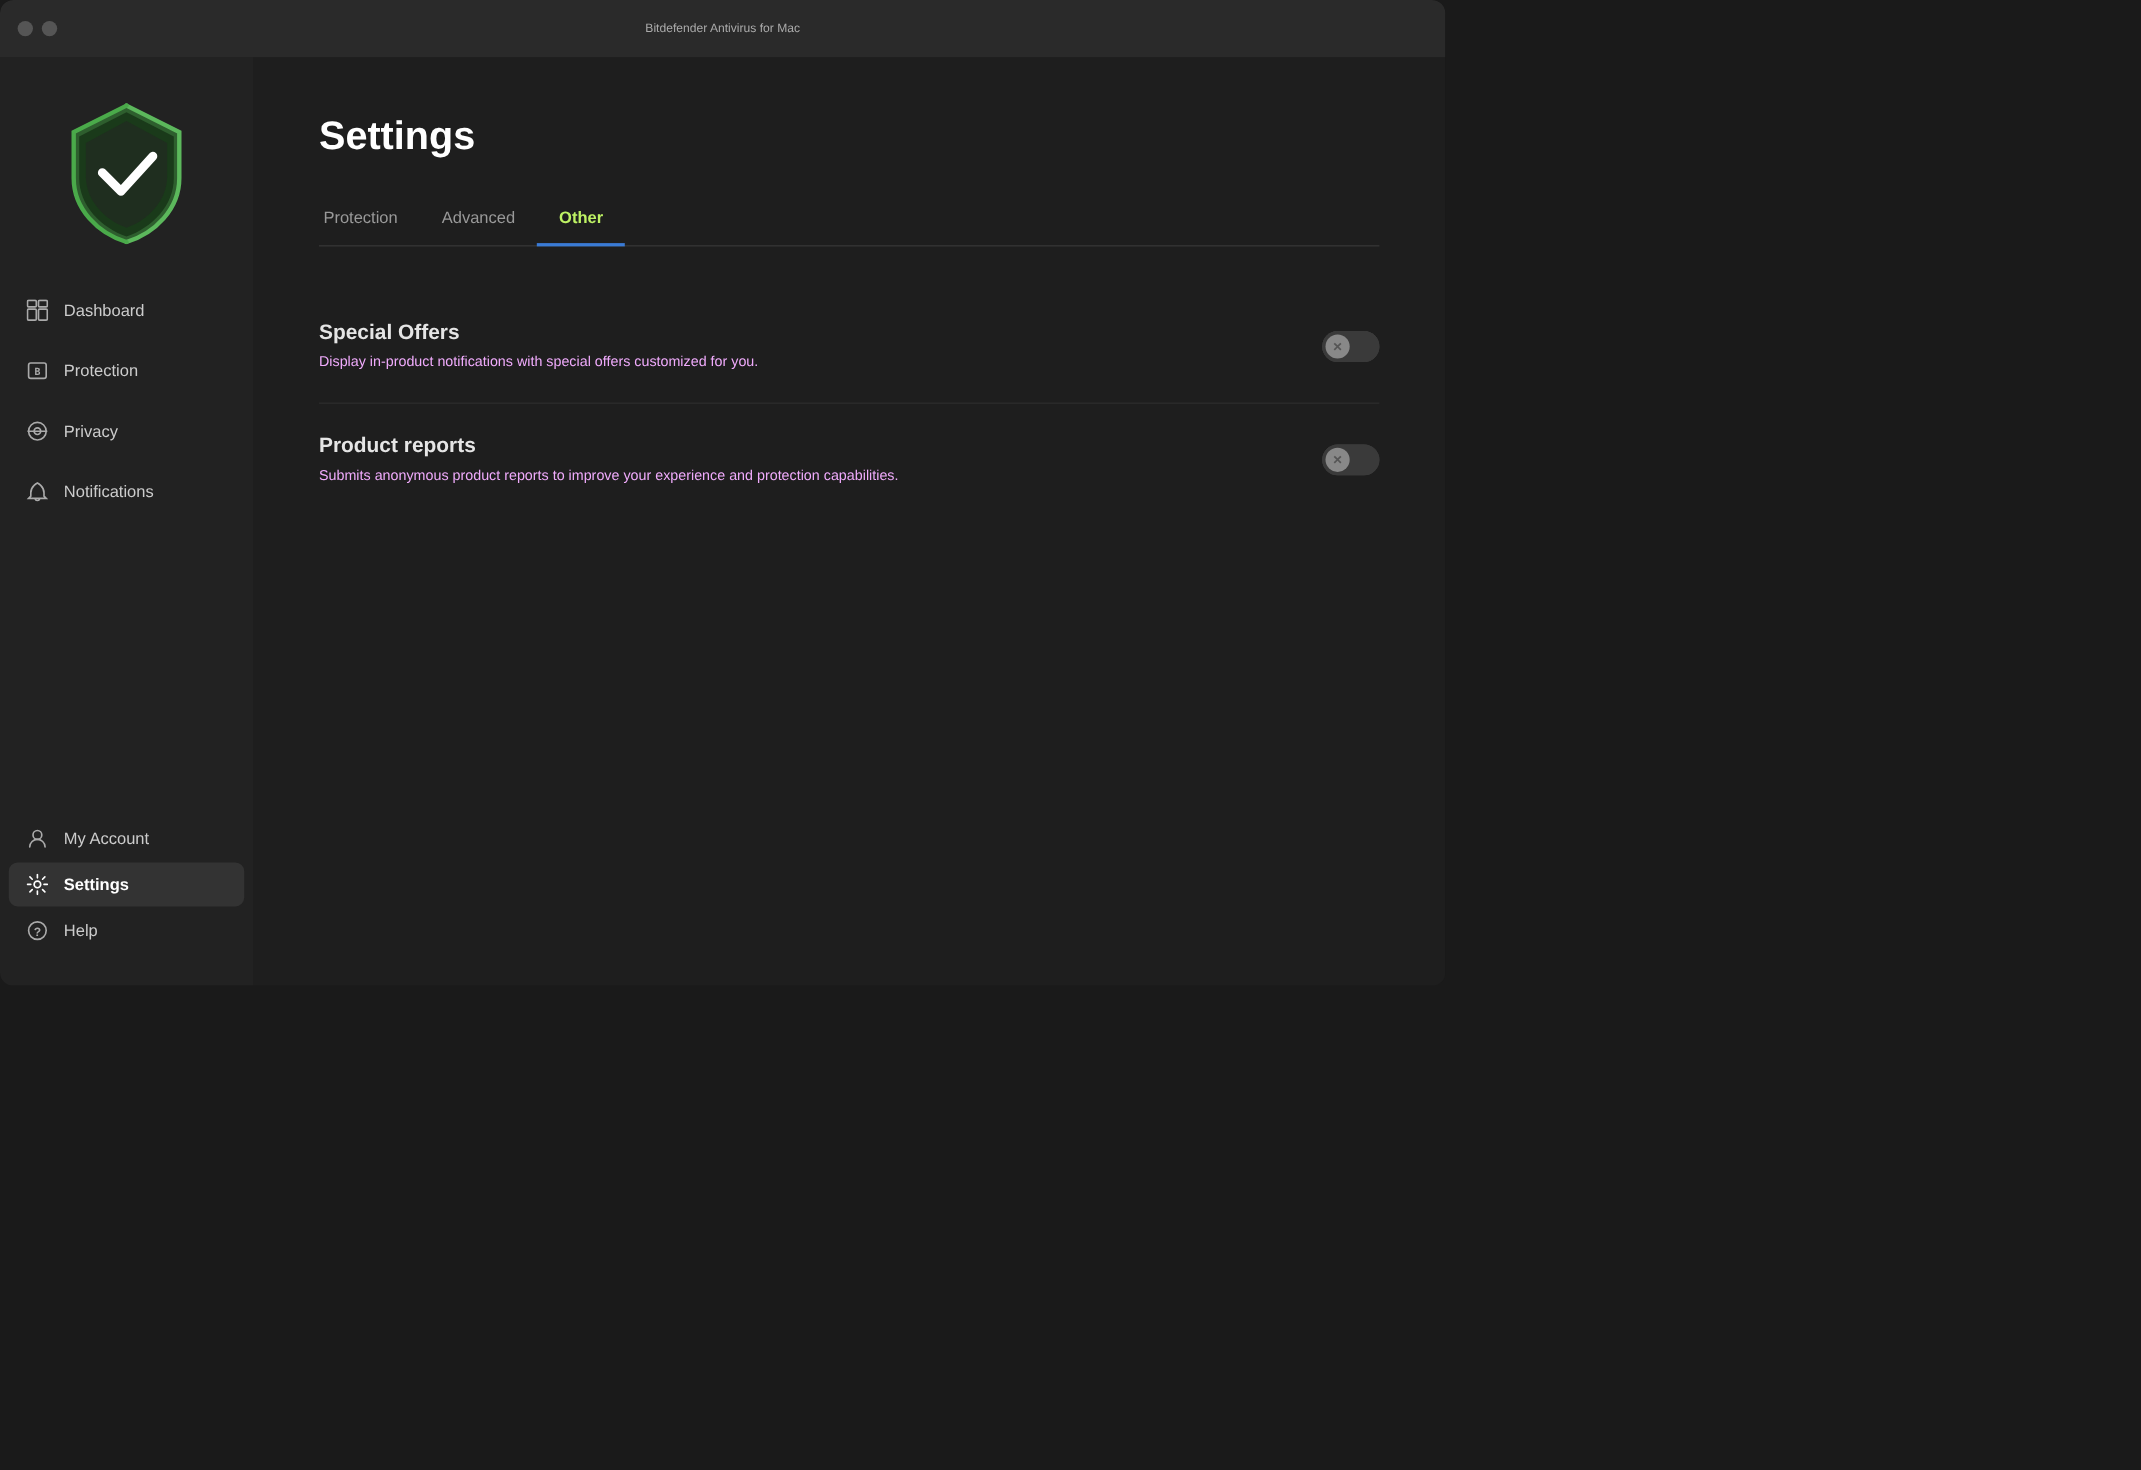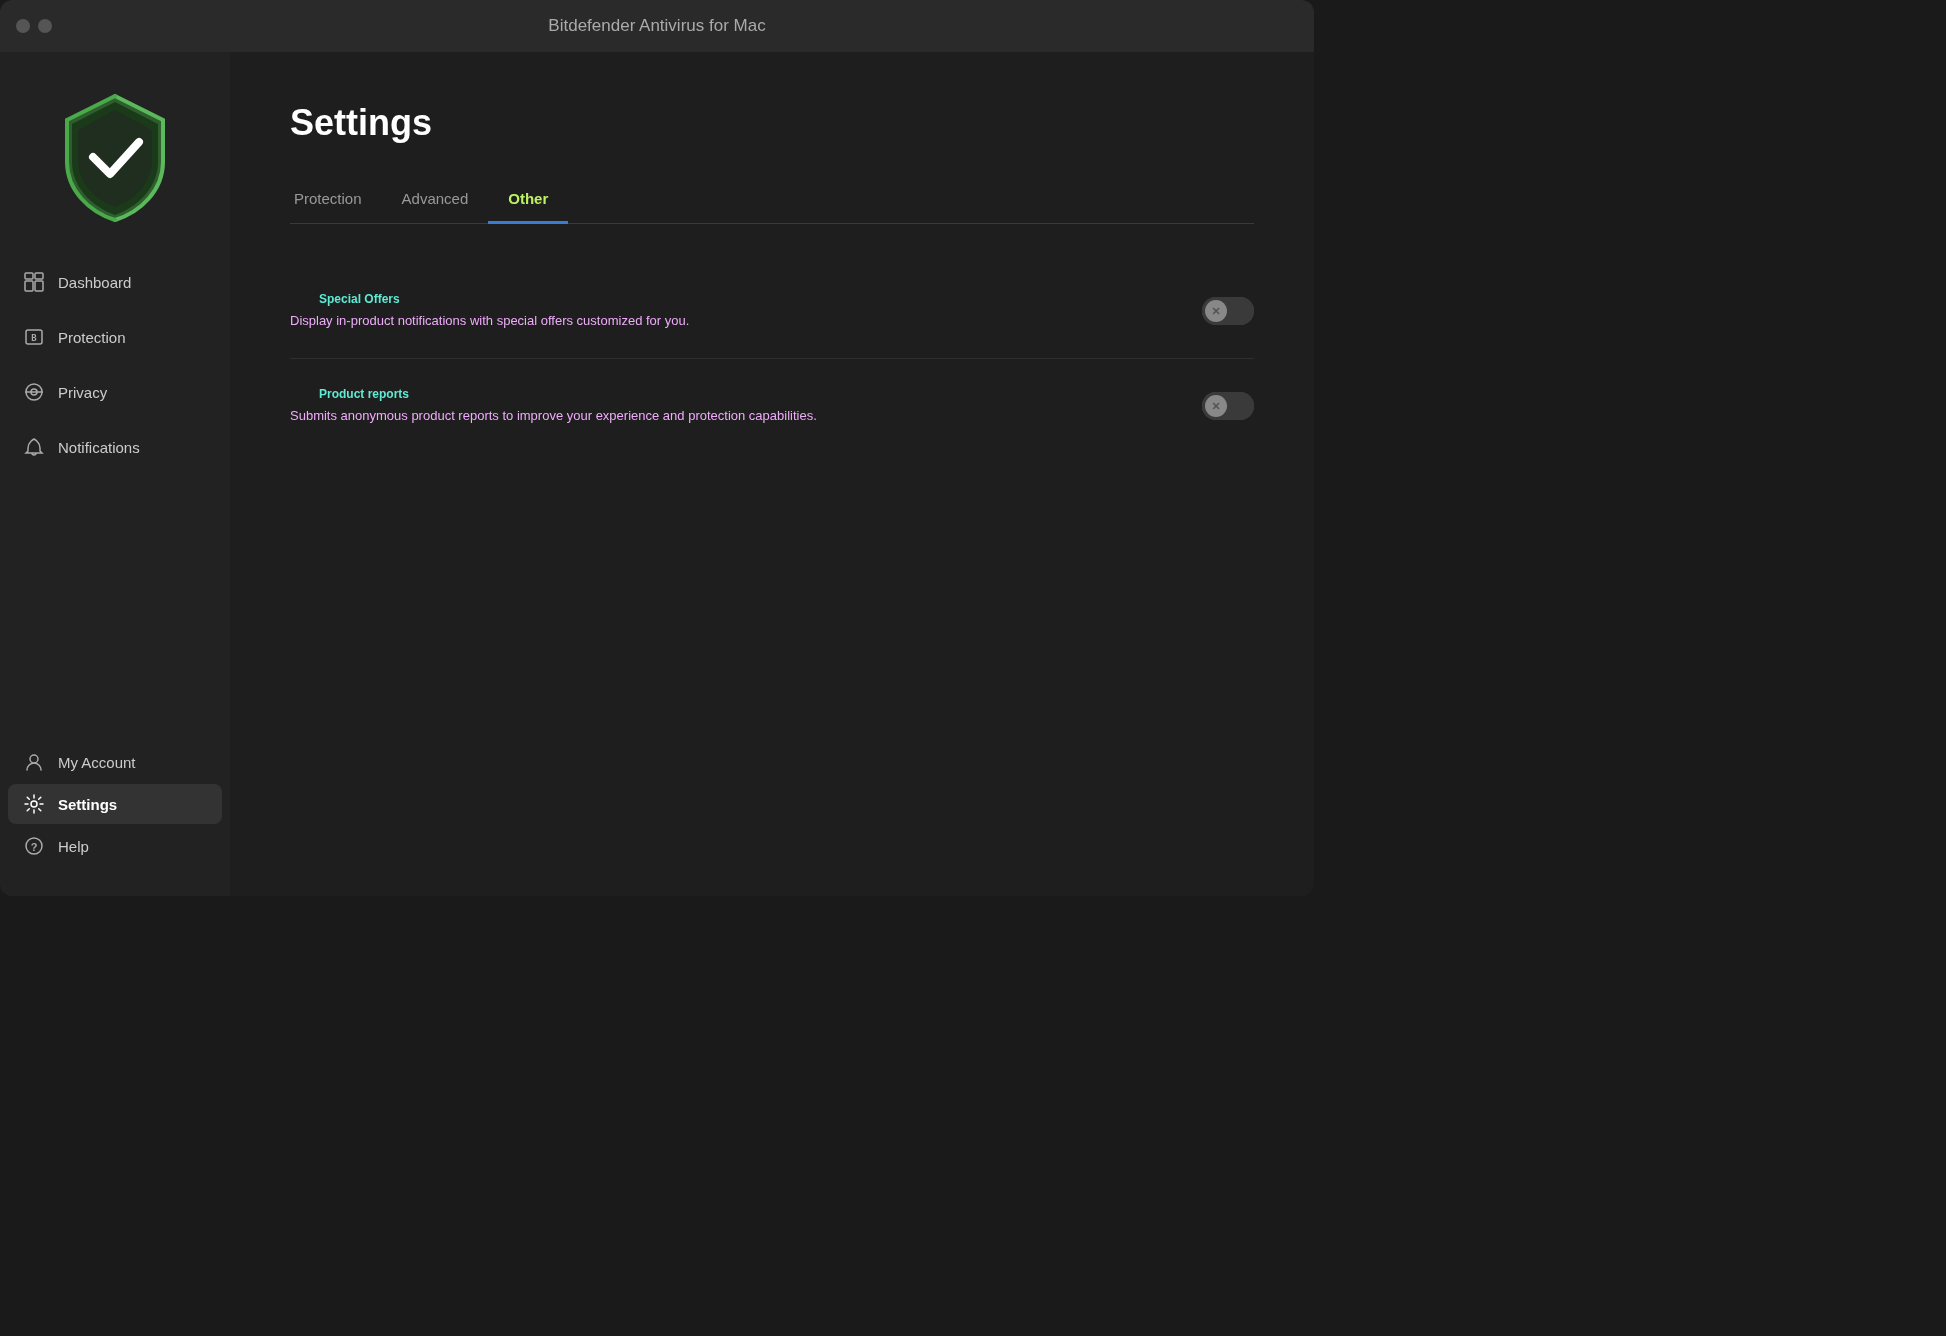--- a/index.html
+++ b/index.html
@@ -38,21 +38,21 @@
     }
 
     .traffic-light.close { background: #555; }
     .traffic-light.minimize { background: #555; }
 
     .titlebar-title {
       position: absolute;
       left: 50%;
       transform: translateX(-50%);
       color: #aaa;
-      font-size: 17px;
+      font-size: 11px;
       font-weight: 500;
       text-align: center;
     }
 
     
     .app-body {
       display: flex;
       height: calc(896px - 52px);
     }
 
@@ -178,25 +178,24 @@
     .settings-row:last-child {
       border-bottom: none;
     }
 
     .settings-text {
       flex: 1;
       margin-right: 40px;
     }
 
     .settings-row-title {
-      color: #5eead4;
-      font-size: 12px;
+      color: #e5e5e5;
+      font-size: 19px;
       font-weight: 600;
       margin-bottom: 6px;
-      margin-left: 29px;
     }
 
     .settings-row-desc {
       color: #f0abfc;
       font-size: 13px;
       font-weight: 400;
       line-height: 1.4;
     }
 
     

